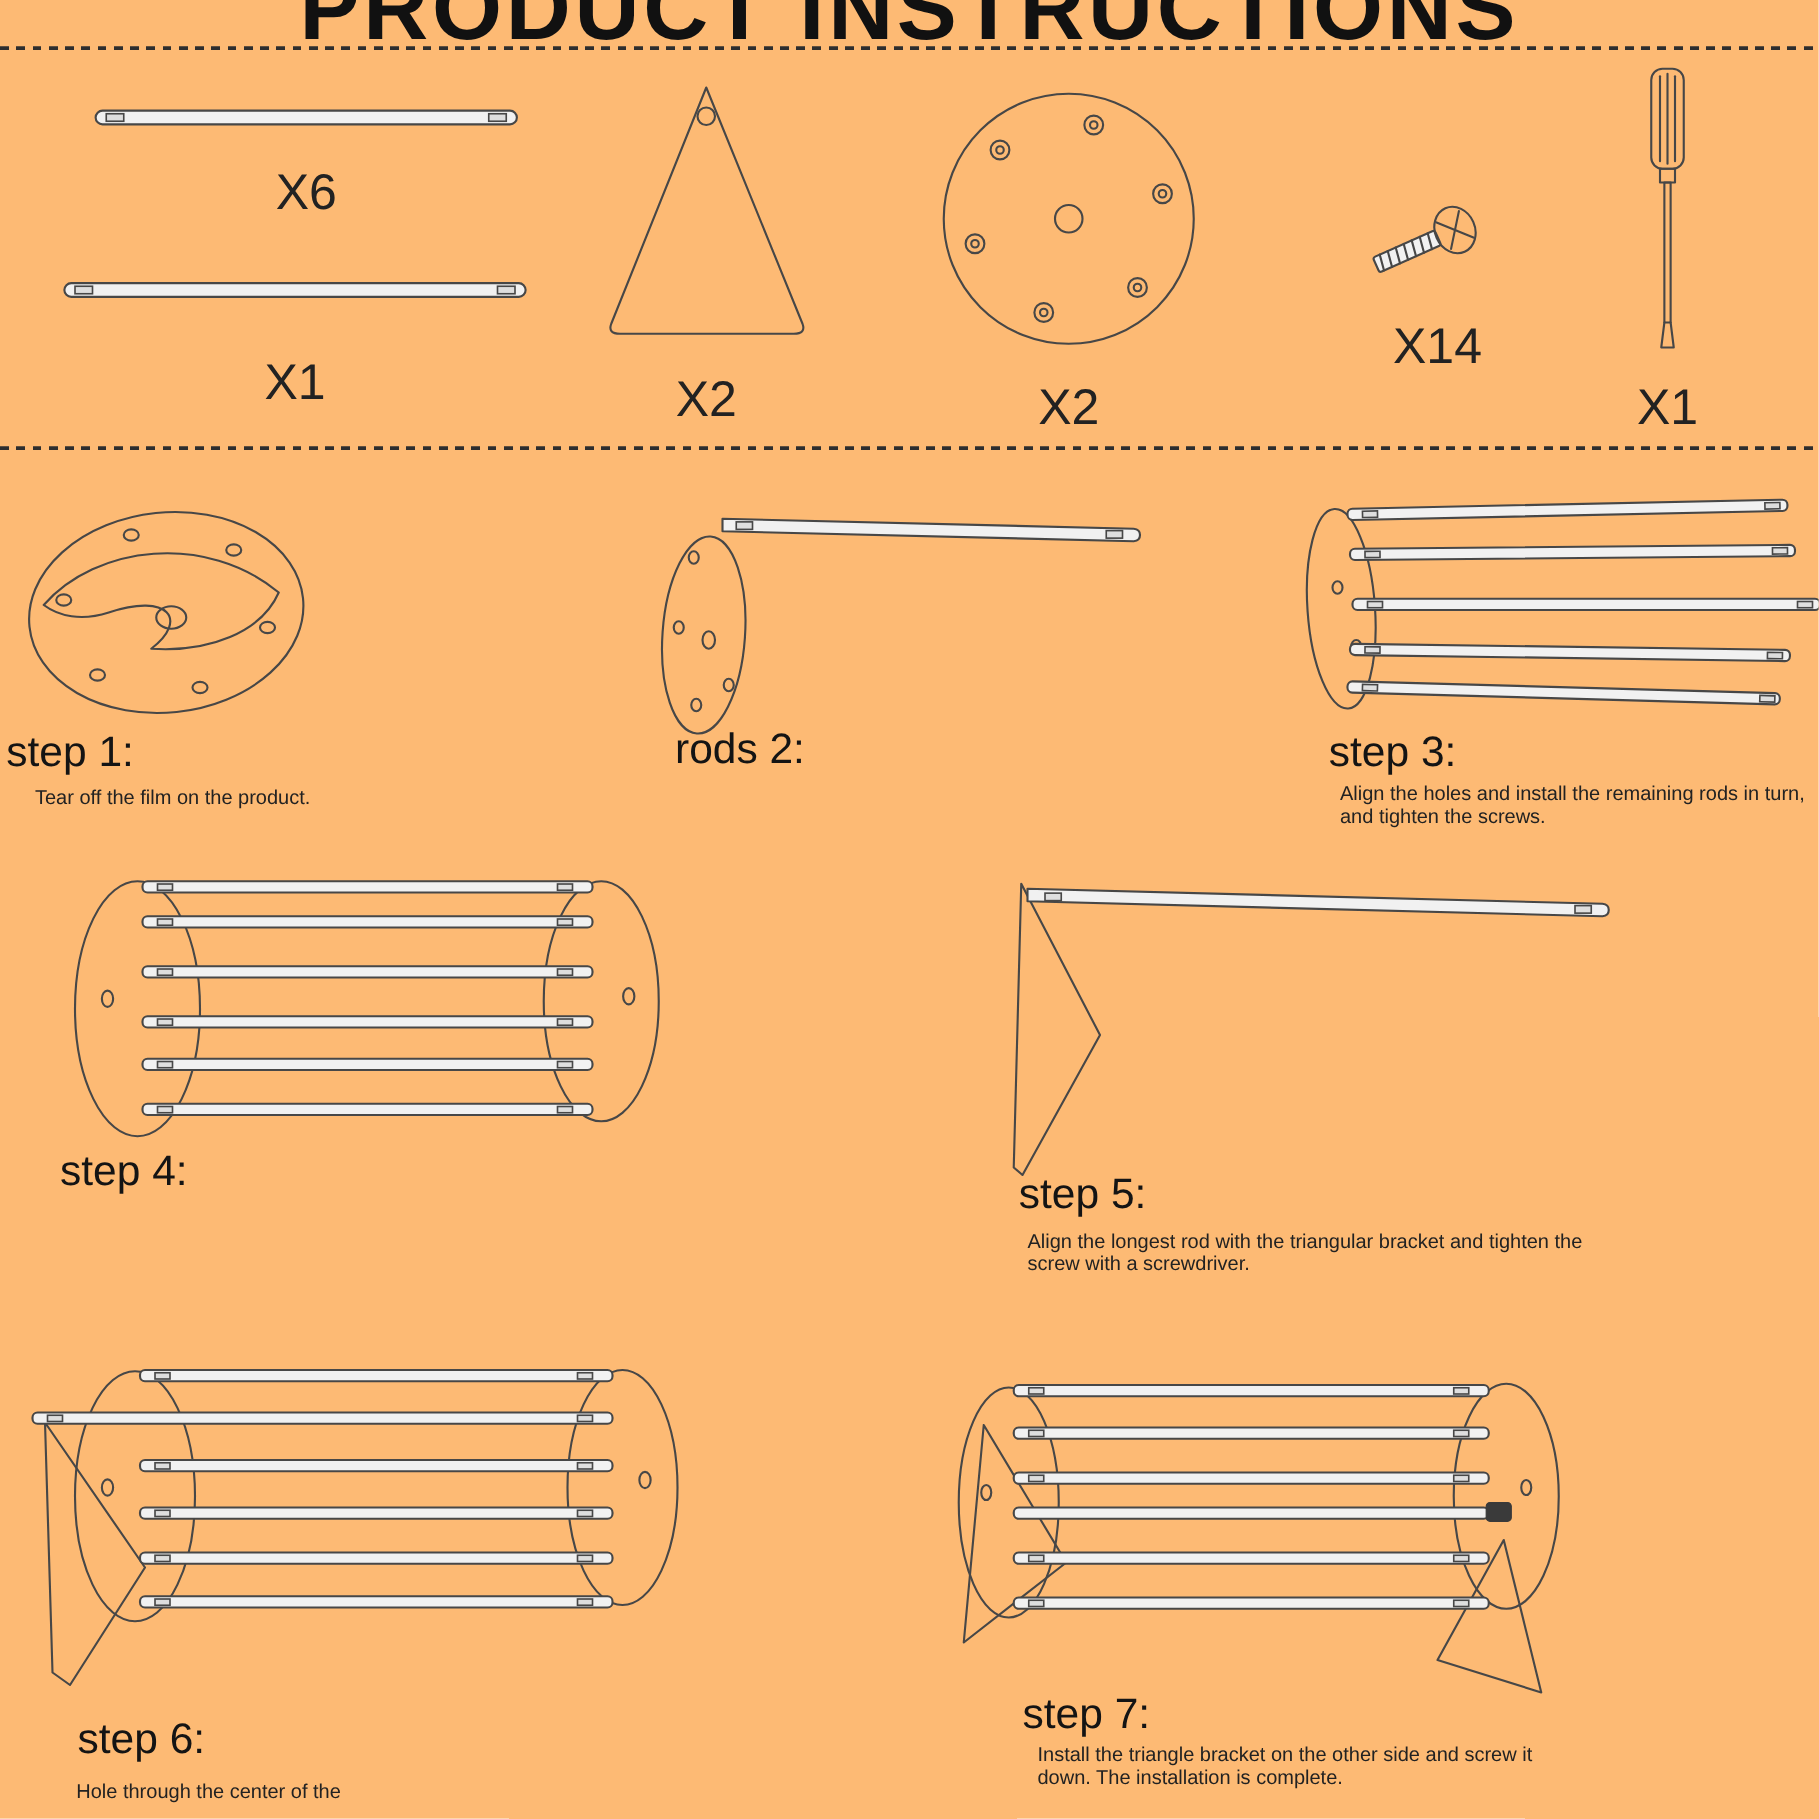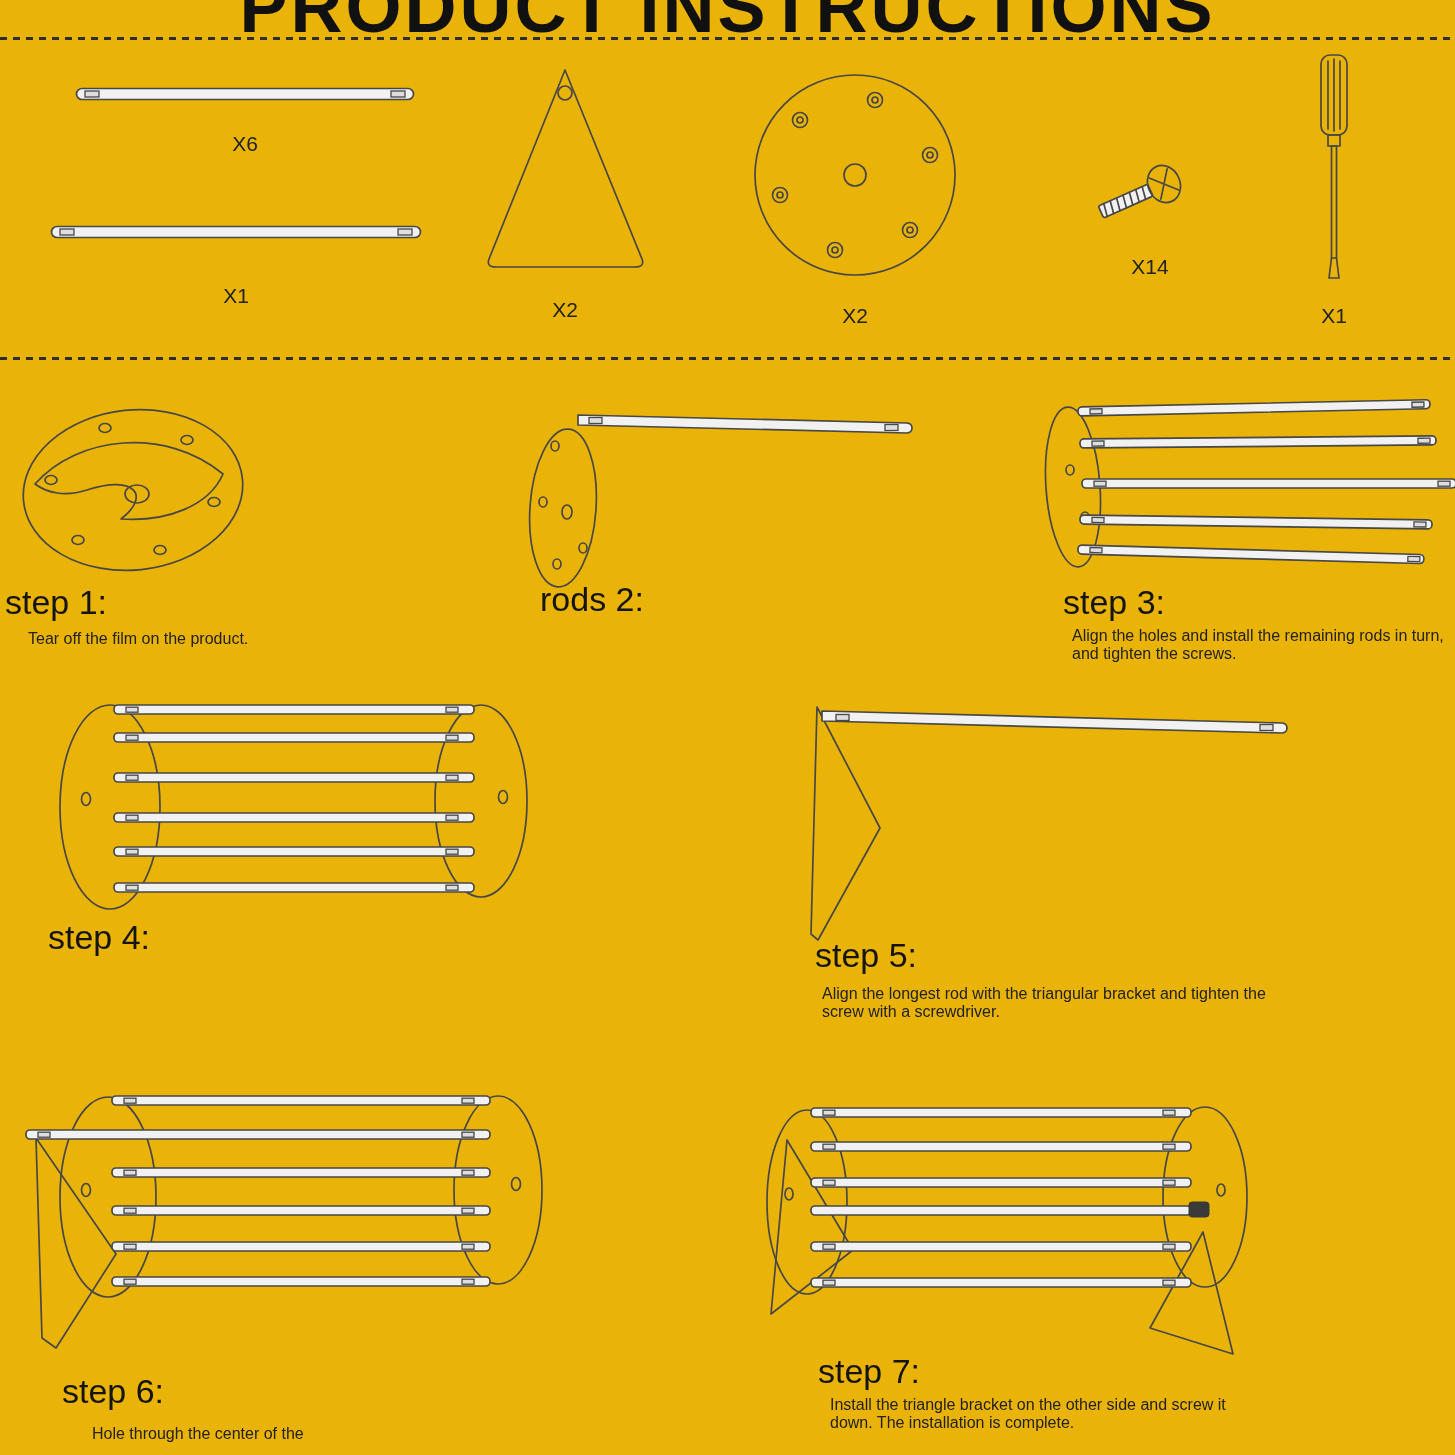--- a/index.html
+++ b/index.html
@@ -1,24 +1,24 @@
 <!DOCTYPE html>
 <html><head>
 <meta charset="utf-8">
 <style>
   *{margin:0;padding:0;box-sizing:border-box}
   html,body{background:#fff}
   body{font-family:"Liberation Sans",sans-serif;color:#1c1c1c}
-  .page{position:relative;width:1455px;height:1455px;background:#eab308;overflow:hidden}
+  .page{position:relative;width:1455px;height:1455px;background:#fdba74;overflow:hidden}
   .title{position:absolute;top:-34px;left:0;width:100%;text-align:center;
          font-size:72px;font-weight:700;letter-spacing:3px;color:#111;white-space:nowrap}
   .sep{position:absolute;left:0;width:100%;height:3px;
        background:repeating-linear-gradient(90deg,#2e2e2e 0 7px,transparent 7px 13px)}
   .part{position:absolute;display:flex;flex-direction:column;align-items:center}
-  .qty{font-size:21px;color:#222}
+  .qty{font-size:40px;color:#222}
   .step-label{position:absolute;font-size:34px;font-weight:400;color:#141414}
   .step-text{position:absolute;font-size:16px;line-height:1.14;color:#222}
   .illus{position:absolute}
   .lineart{fill:none;stroke:#474747;stroke-width:1.7;stroke-linejoin:round;stroke-linecap:round}
   .fillrod{fill:#f1f1f1;stroke:#474747;stroke-width:1.7;stroke-linejoin:round}
   .cap{fill:#dedede;stroke:#474747;stroke-width:1.3}
   .darkcap{fill:#3a3a3a;stroke:#3a3a3a}
 </style>
 </head>
 <body>
@@ -263,21 +263,21 @@
       <rect class="cap" x="116" y="172.2" width="12" height="5"></rect>
         <rect class="cap" x="454" y="172.2" width="12" height="5"></rect>
     </g>
     <g>
       <rect class="fillrod" x="104" y="205" width="378" height="9" rx="4"></rect>
       <rect class="cap" x="116" y="207.2" width="12" height="5"></rect>
         <rect class="cap" x="454" y="207.2" width="12" height="5"></rect>
     </g>
   </svg>
   <div class="step-label" style="left:62px;top:1372px">step 6:</div>
-  <div class="step-text" style="left:92px;top:1425px;width:420px">Hole through the center of the</div>
+  <div class="step-text" style="left:61px;top:1425px;width:420px">Hole through the center of the</div>
 
   <svg class="illus" style="left:765px;top:1082px" width="500" height="290" viewBox="0 0 500 290">
     <path class="lineart" d="M22 58 L6 232 L88 168 Z"></path>
     <g class="lineart">
       <ellipse cx="42" cy="120" rx="40" ry="92"></ellipse>
       <ellipse cx="440" cy="115" rx="42" ry="90"></ellipse>
       <ellipse cx="24" cy="112" rx="4" ry="6"></ellipse>
       <ellipse cx="456" cy="108" rx="4" ry="6"></ellipse>
     </g>
     <path class="lineart" d="M438 150 L468 272 L385 246 Z"></path>

